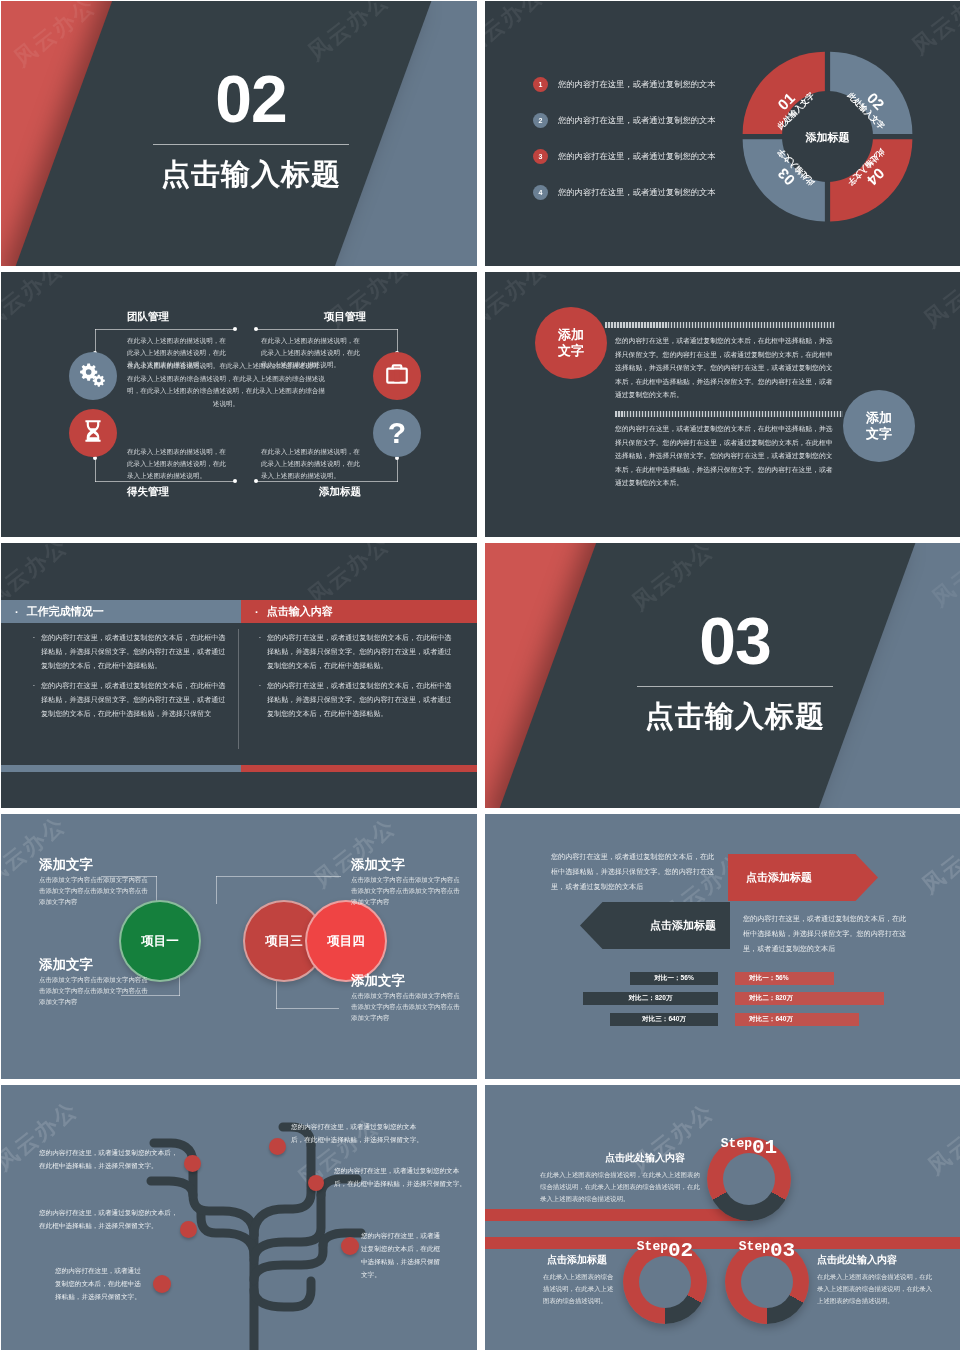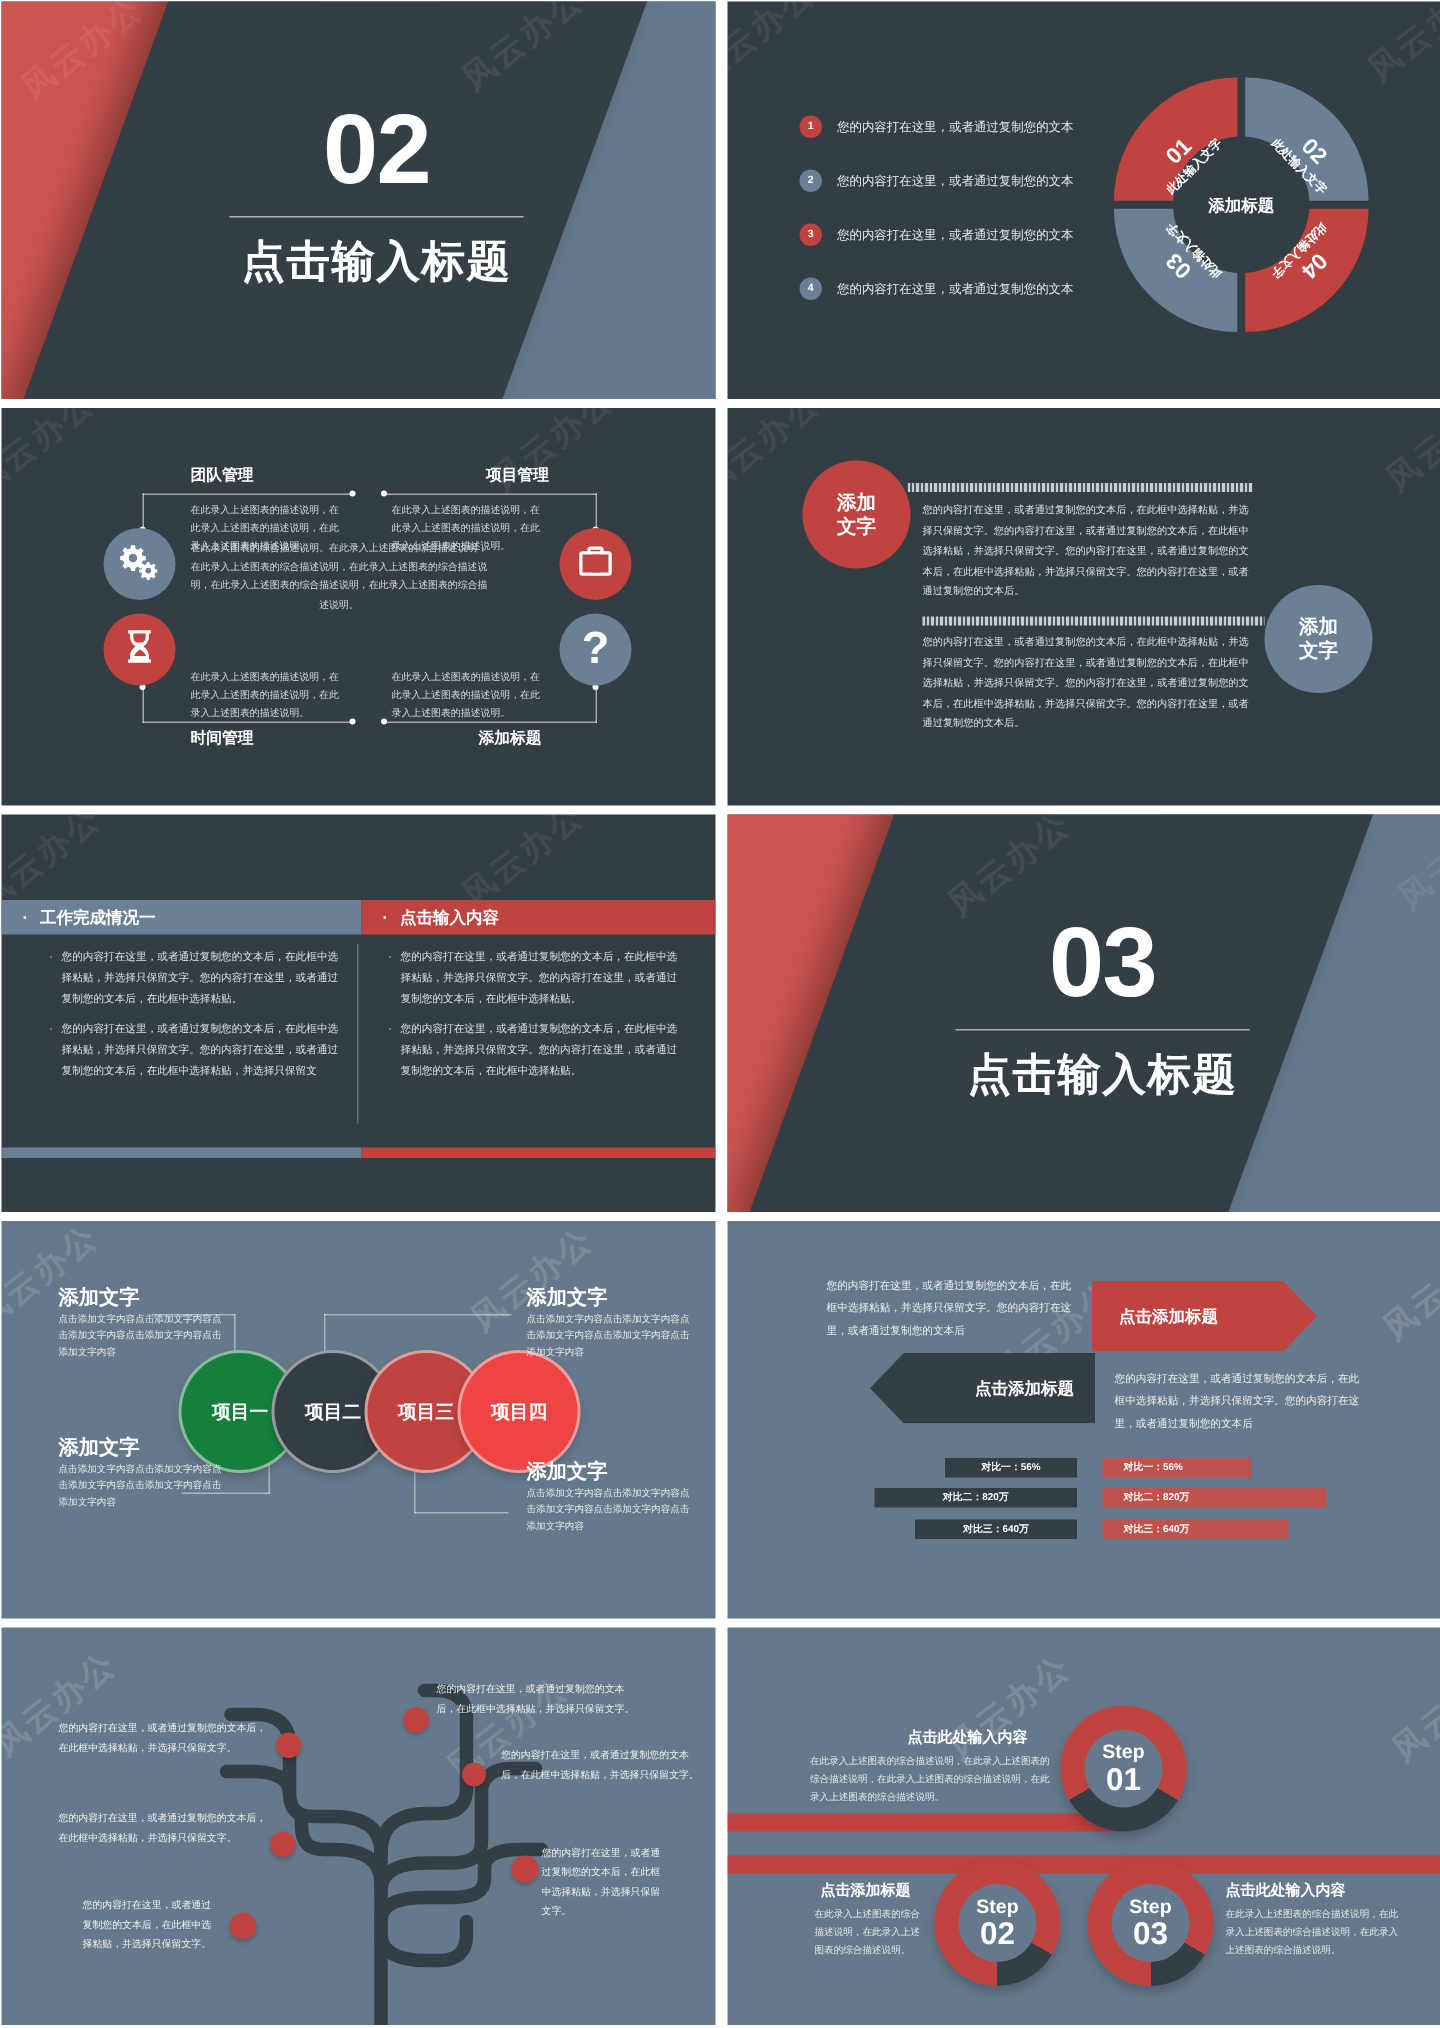--- a/index.html
+++ b/index.html
@@ -72,21 +72,21 @@
   .s8-bar{position:absolute;height:13px;display:flex;align-items:center;justify-content:center;color:#fff;font-size:6.6px;font-weight:bold;}
 
   
   .s9-dot{position:absolute;border-radius:50%;background:#c0433f;box-shadow:0 2px 3px rgba(0,0,0,.2);}
   .s9-t{position:absolute;color:#eef1f3;font-size:6.6px;line-height:1.95;}
 
   
   .s10-band{position:absolute;height:12px;background:#c0433f;}
   .s10-ring{position:absolute;width:84px;height:84px;border-radius:50%;box-shadow:0 4px 8px rgba(0,0,0,.22);}
   .s10-hole{position:absolute;left:16px;top:16px;width:52px;height:52px;border-radius:50%;background:#66798c;}
-  .s10-lab{position:absolute;left:0;top:0;width:84px;height:84px;display:flex;flex-direction:column;align-items:center;justify-content:center;color:#fff;font-weight:bold;line-height:1;}
+  .s10-lab{position:absolute;left:0;top:0;width:84px;height:84px;display:flex;flex-direction:row;justify-content:center;color:#fff;font-weight:bold;line-height:1;font-family:Liberation Mono, monospace;}
   .s10-lab .w{font-size:13px;margin-bottom:2px;}
   .s10-lab .n{font-size:21px;}
   .s10-h{position:absolute;color:#fff;font-size:10px;font-weight:bold;white-space:nowrap;}
   .s10-b{position:absolute;color:#e4e8ea;font-size:6.4px;line-height:1.85;}
 </style>
 </head>
 <body>
 
 <div class="grid">
 
@@ -205,21 +205,21 @@
     <div class="circ q" style="left:372px;top:137px;background:#6b8094">
       <span>?</span>
     </div>
 
     <div class="hd" style="left:126px;top:38px">团队管理</div>
     <div class="bd" style="left:126px;top:63px;width:105px">在此录入上述图表的描述说明，在此录入上述图表的描述说明，在此录入上述图表的描述说明。</div>
 
     <div class="hd" style="left:323px;top:38px">项目管理</div>
     <div class="bd" style="left:260px;top:63px;width:105px">在此录入上述图表的描述说明，在此录入上述图表的描述说明，在此录入上述图表的描述说明。</div>
 
-    <div class="hd" style="left:126px;top:213px">时间管理</div>
+    <div class="hd" style="left:126px;top:213px">得失管理</div>
     <div class="bd" style="left:126px;top:174px;width:105px">在此录入上述图表的描述说明，在此录入上述图表的描述说明，在此录入上述图表的描述说明。</div>
 
     <div class="hd" style="left:318px;top:213px">添加标题</div>
     <div class="bd" style="left:260px;top:174px;width:105px">在此录入上述图表的描述说明，在此录入上述图表的描述说明，在此录入上述图表的描述说明。</div>
 
     <div class="mid">在此录入图表的综合描述说明。在此录入上述图表的综合描述说明，在此录入上述图表的综合描述说明，在此录入上述图表的综合描述说明，在此录入上述图表的综合描述说明，在此录入上述图表的综合描述说明。</div>
   </div>
 
   <div class="slide">
     <div class="wm a" style="left:-26px;top:8px">风云办公</div>
@@ -304,23 +304,20 @@
     <div class="lnw" style="left:100px;top:62px;width:56px;height:1px"></div>
     <div class="lnw" style="left:215px;top:62px;width:1px;height:28px"></div>
     <div class="lnw" style="left:215px;top:62px;width:125px;height:1px"></div>
     <div class="lnw" style="left:178px;top:160px;width:1px;height:22px"></div>
     <div class="lnw" style="left:120px;top:181px;width:59px;height:1px"></div>
     <div class="lnw" style="left:275px;top:160px;width:1px;height:35px"></div>
     <div class="lnw" style="left:275px;top:194px;width:63px;height:1px"></div>
 
     <div class="s7-c" style="left:118px;background:#15803d">
       <span>项目一</span>
-    </div>
-    <div class="s7-c" style="left:180px;background:#333d44">
-      <span>项目二</span>
     </div>
     <div class="s7-c" style="left:242px;background:#c0433f">
       <span>项目三</span>
     </div>
     <div class="s7-c" style="left:304px;background:#ef4444">
       <span>项目四</span>
     </div>
 
     <div class="s7-h" style="left:38px;top:42px">添加文字</div>
     <div class="s7-b" style="left:38px;top:60px">点击添加文字内容点击添加文字内容点击添加文字内容点击添加文字内容点击添加文字内容</div>

